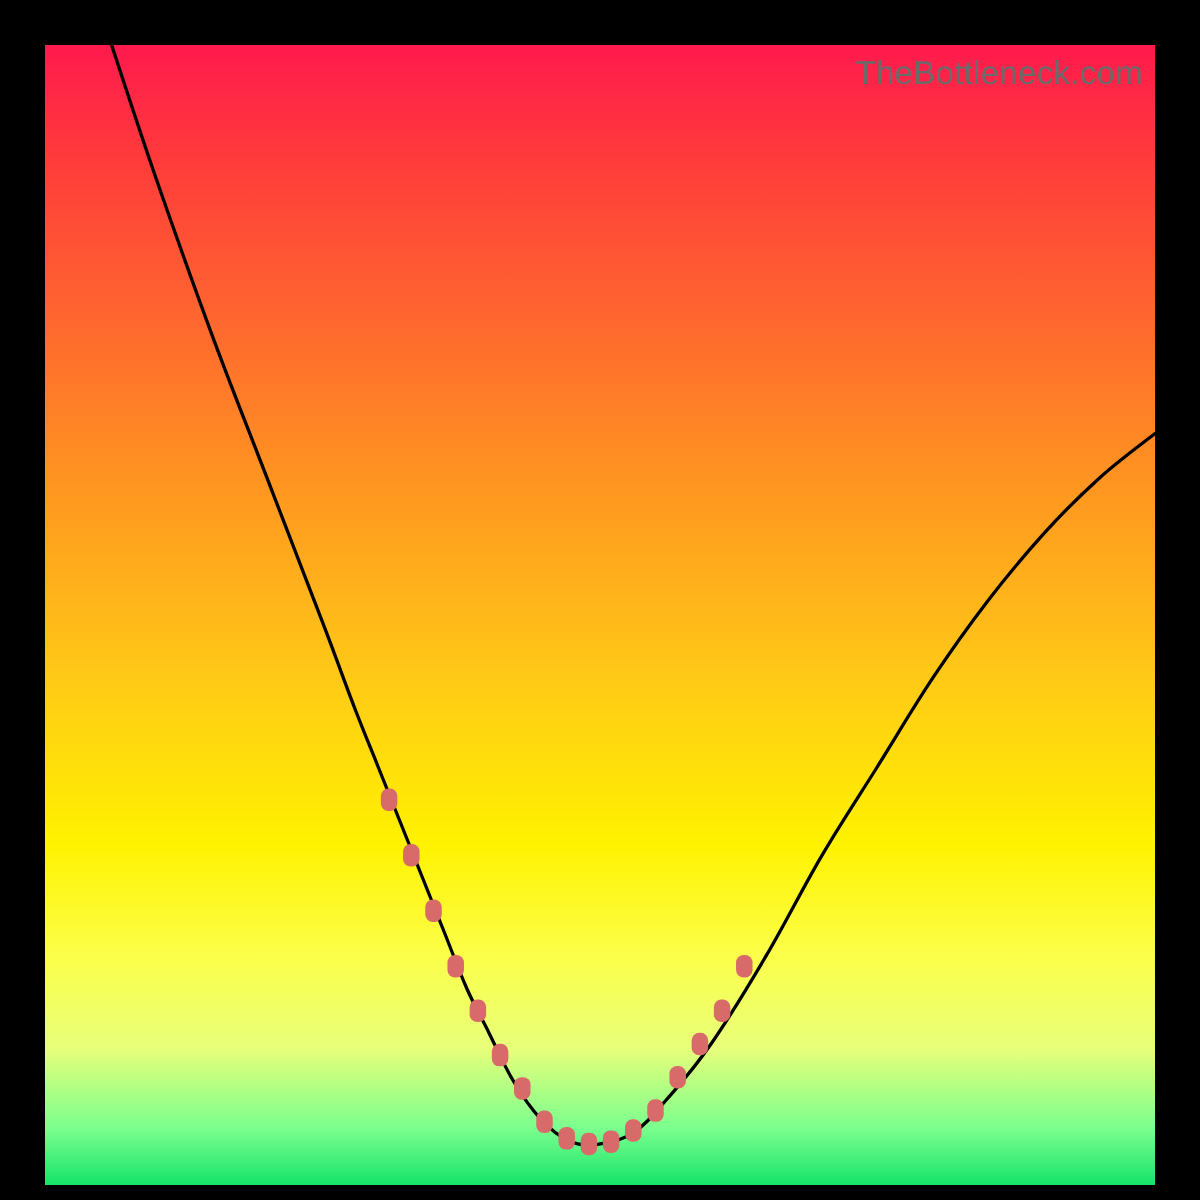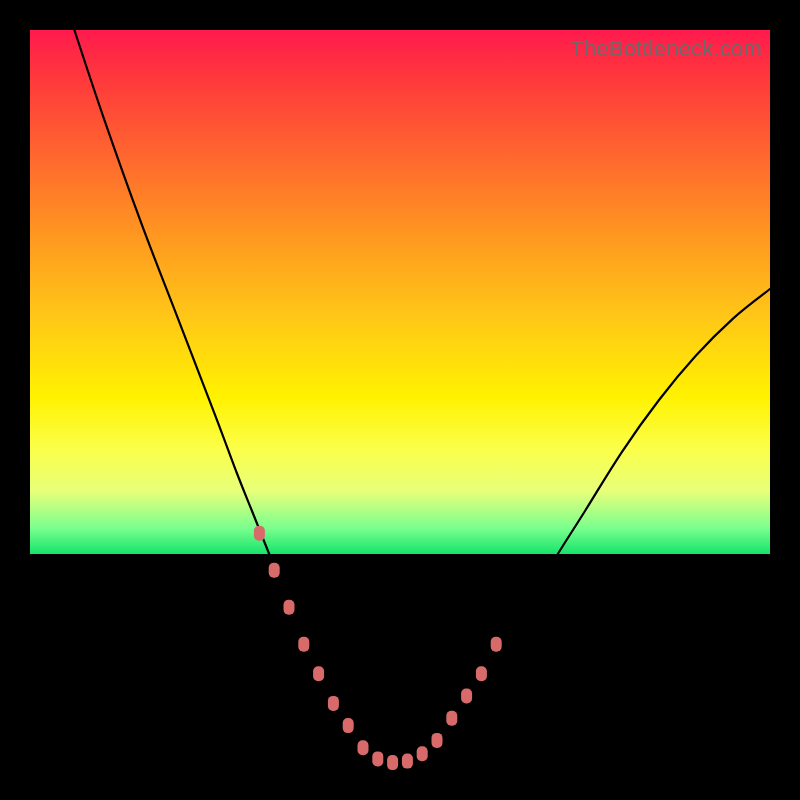--- a/index.html
+++ b/index.html
@@ -9,21 +9,21 @@
     height: 800px;
     background: #000;
     overflow: hidden;
     font-family: Arial, Helvetica, sans-serif;
   }
   .frame {
     position: absolute;
     left: 30px;
     top: 30px;
     width: 740px;
-    height: 524px;
+    height: 760px;
     background: linear-gradient(to bottom,
       #ff1a4d 0%,
       #ff3b3b 10%,
       #ff6a2e 25%,
       #ff9a1f 40%,
       #ffc817 55%,
       #fff200 70%,
       #fbff4a 80%,
       #e8ff7a 88%,
       #7bff8e 95%,

